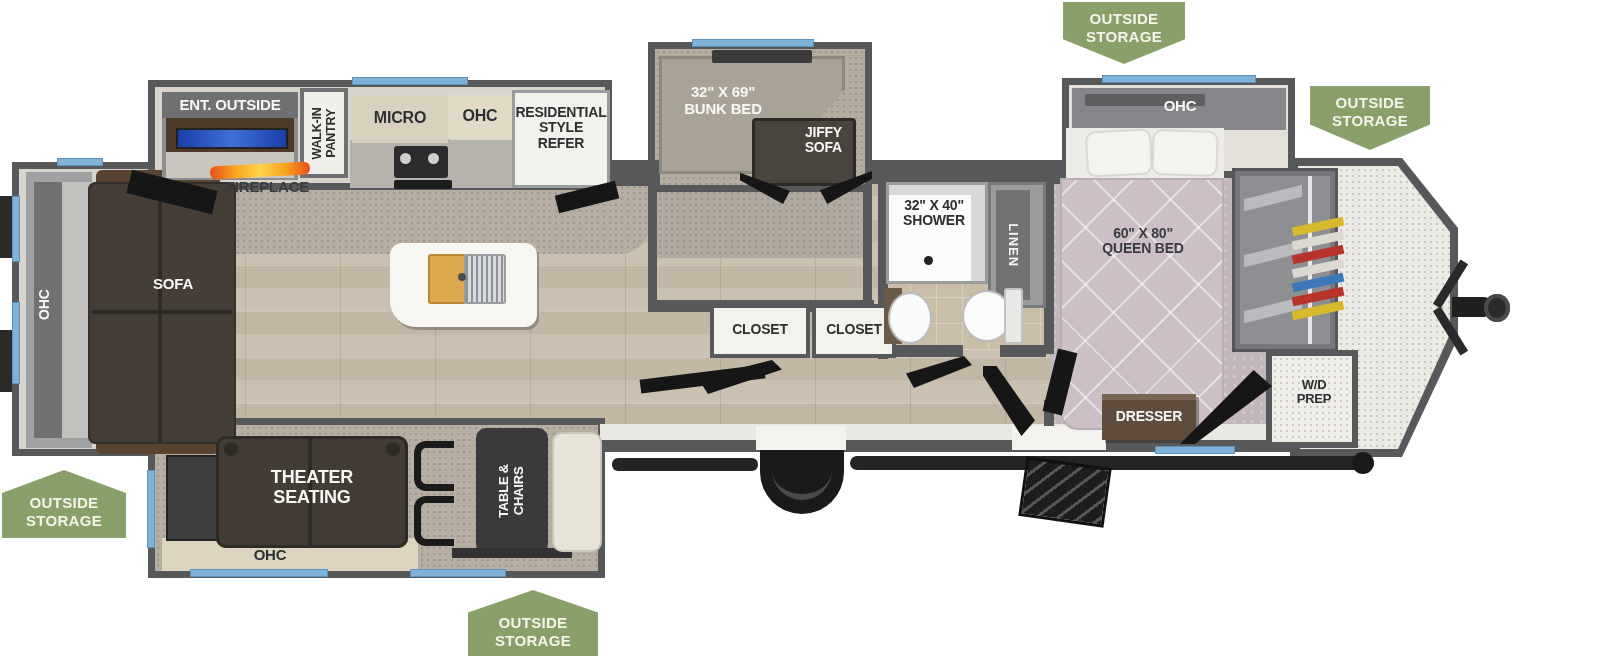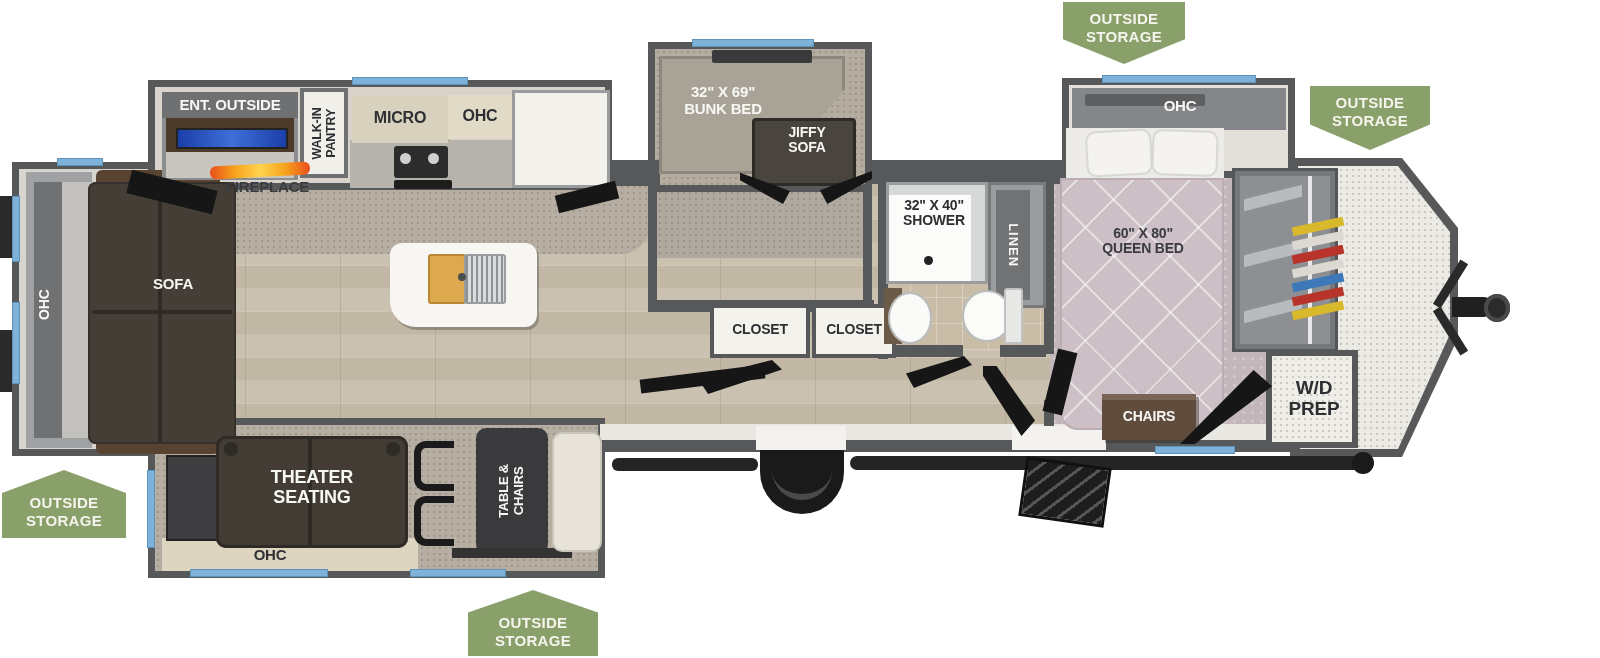--- a/index.html
+++ b/index.html
@@ -88,36 +88,39 @@
   <div class="lbl vflex" style="left:288px;top:96px;width:72px;height:74px;">
     <span style="transform:rotate(-90deg);font-size:12.5px;white-space:pre-line;line-height:1.15;">WALK-IN
 PANTRY</span>
   </div>
   <div class="furn" style="left:350px;top:140px;width:162px;height:48px;background:#b5b3ab;"></div>
   <div class="furn" style="left:352px;top:95px;width:96px;height:48px;background:#d8d1bd;border-right:2px solid #b9b19c;"></div>
   <div class="lbl" style="left:354px;top:109px;width:92px;font-size:16px;">MICRO</div>
   <div class="furn" style="left:448px;top:95px;width:64px;height:44px;background:#e0dac7;"></div>
   <div class="lbl" style="left:448px;top:107px;width:64px;font-size:16px;">OHC</div>
   <div class="furn" style="left:512px;top:90px;width:98px;height:98px;background:#f3f1ec;border:3px solid #9a9c9e;box-sizing:border-box;"></div>
+  <div class="lbl" style="left:514px;top:105px;width:94px;font-size:14px;">RESIDENTIAL
+STYLE
+REFER</div>
   <div class="furn" style="left:394px;top:146px;width:54px;height:32px;background:#2c2c2c;border-radius:3px;"></div>
   <div class="furn" style="left:400px;top:153px;width:11px;height:11px;background:#cfcfcf;border-radius:50%;"></div>
   <div class="furn" style="left:428px;top:153px;width:11px;height:11px;background:#cfcfcf;border-radius:50%;"></div>
   <div class="furn" style="left:394px;top:180px;width:58px;height:9px;background:#1d1d1d;border-radius:2px;"></div>
 
   <div class="furn" style="left:390px;top:243px;width:147px;height:84px;background:#f7f6f3;border-radius:12px 12px 12px 26px;box-shadow:2px 3px 0 rgba(60,60,60,.35);"></div>
   <div class="furn" style="left:428px;top:254px;width:34px;height:46px;background:#dca94e;border:2px solid #b98733;border-radius:3px;"></div>
   <div class="furn" style="left:464px;top:254px;width:38px;height:46px;background:repeating-linear-gradient(90deg,#8f9294 0 2px,#d9dbdc 2px 5px);border:2px solid #9a9da0;border-radius:3px;"></div>
   <div class="furn" style="left:458px;top:273px;width:8px;height:8px;background:#4c4e50;border-radius:50%;"></div>
 
   <div class="furn" style="left:659px;top:56px;width:186px;height:118px;background:#a9a297;clip-path:polygon(0 0,100% 0,100% 28%,60% 100%,0 100%);box-shadow:inset 0 0 0 3px #8d887e;"></div>
   <div class="furn" style="left:712px;top:50px;width:100px;height:13px;background:#3a3a3a;border-radius:2px;"></div>
   <div class="lbl lt-w" style="left:658px;top:84px;width:130px;font-size:15px;">32" X 69"
 BUNK BED</div>
   <div class="furn" style="left:752px;top:118px;width:104px;height:68px;background:#4a443e;border:3px solid #2e2a26;box-sizing:border-box;border-radius:4px;"></div>
-  <div class="lbl lt-w" style="left:772px;top:125px;width:70px;font-size:14px;">JIFFY
+  <div class="lbl lt-w" style="left:772px;top:125px;width:70px;font-size:14px;text-align:right;">JIFFY
 SOFA</div>
   <div class="abs carpet speck" style="left:657px;top:190px;width:206px;height:68px;background-color:#b0a99f;z-index:5;"></div>
 
   <div class="furn" style="left:710px;top:304px;width:100px;height:54px;background:#f4f2ed;border:4px solid #57585a;box-sizing:border-box;"></div>
   <div class="lbl" style="left:712px;top:322px;width:96px;font-size:14px;">CLOSET</div>
   <div class="furn" style="left:812px;top:304px;width:84px;height:54px;background:#f4f2ed;border:4px solid #57585a;box-sizing:border-box;"></div>
   <div class="lbl" style="left:814px;top:322px;width:80px;font-size:14px;">CLOSET</div>
 
   <div class="furn" style="left:886px;top:182px;width:102px;height:102px;background:#fbfbf9;border:3px solid #9a9c9e;box-sizing:border-box;box-shadow:inset -14px 10px 0 rgba(150,152,154,.35);"></div>
   <div class="lbl" style="left:888px;top:198px;width:92px;font-size:14px;">32" X 40"
@@ -136,37 +139,37 @@
   <div class="furn" style="left:1072px;top:88px;width:214px;height:42px;background:#84868a;"></div>
   <div class="furn" style="left:1085px;top:94px;width:120px;height:12px;background:#5d5f61;border-radius:2px;"></div>
   <div class="lbl lt-w" style="left:1140px;top:98px;width:80px;font-size:15px;">OHC</div>
   <div class="furn" style="left:1066px;top:128px;width:158px;height:52px;background:#ecebe7;"></div>
   <div class="furn" style="left:1086px;top:130px;width:62px;height:42px;background:#f4f3f0;border:2px solid #d8d7d2;border-radius:10px;transform:rotate(-3deg);"></div>
   <div class="furn" style="left:1152px;top:130px;width:62px;height:42px;background:#f4f3f0;border:2px solid #d8d7d2;border-radius:10px;transform:rotate(2deg);"></div>
   <div class="furn" style="left:1060px;top:178px;width:164px;height:252px;border-radius:0 0 18px 18px;background-color:#cdbfc6;background-image:repeating-linear-gradient(45deg,rgba(255,255,255,.5) 0 2px,transparent 2px 40px),repeating-linear-gradient(-45deg,rgba(255,255,255,.5) 0 2px,transparent 2px 40px);box-shadow:inset 0 0 0 2px #bcacb4;"></div>
   <div class="lbl" style="left:1084px;top:226px;width:118px;font-size:14px;color:#3a3b3f;">60" X 80"
 QUEEN BED</div>
   <div class="furn" style="left:1102px;top:394px;width:94px;height:46px;background:#5f4c3d;border-top:6px solid #7a6554;box-sizing:border-box;box-shadow:3px 3px 0 rgba(50,40,30,.4);"></div>
-  <div class="lbl lt-w" style="left:1104px;top:409px;width:90px;font-size:14px;">CHAIRS</div>
+  <div class="lbl lt-w" style="left:1104px;top:409px;width:90px;font-size:14px;">DRESSER</div>
 
   <div class="furn" style="left:1232px;top:168px;width:106px;height:184px;background:#75777a;border:3px solid #55565a;box-sizing:border-box;z-index:21;"></div>
   <div class="furn" style="left:1240px;top:176px;width:90px;height:168px;background:#8d8f92;z-index:21;"></div>
   <div class="furn" style="left:1244px;top:192px;width:58px;height:12px;background:#b9bbbe;transform:skewY(-14deg);z-index:22;"></div>
   <div class="furn" style="left:1244px;top:248px;width:58px;height:12px;background:#b9bbbe;transform:skewY(-14deg);z-index:22;"></div>
   <div class="furn" style="left:1244px;top:304px;width:58px;height:12px;background:#b9bbbe;transform:skewY(-14deg);z-index:22;"></div>
   <div class="furn" style="left:1308px;top:176px;width:4px;height:168px;background:#e8e8e8;z-index:23;"></div>
   <div class="furn" style="left:1292px;top:222px;width:52px;height:9px;background:#d9b92c;transform:rotate(-12deg);z-index:24;"></div>
   <div class="furn" style="left:1292px;top:236px;width:52px;height:9px;background:#dcd9d2;transform:rotate(-12deg);z-index:24;"></div>
   <div class="furn" style="left:1292px;top:250px;width:52px;height:9px;background:#b8342a;transform:rotate(-12deg);z-index:24;"></div>
   <div class="furn" style="left:1292px;top:264px;width:52px;height:9px;background:#dcd9d2;transform:rotate(-12deg);z-index:24;"></div>
   <div class="furn" style="left:1292px;top:278px;width:52px;height:9px;background:#3d79b8;transform:rotate(-12deg);z-index:24;"></div>
   <div class="furn" style="left:1292px;top:292px;width:52px;height:9px;background:#b8342a;transform:rotate(-12deg);z-index:24;"></div>
   <div class="furn" style="left:1292px;top:306px;width:52px;height:9px;background:#d9b92c;transform:rotate(-12deg);z-index:24;"></div>
   <div class="furn speck" style="left:1266px;top:350px;width:92px;height:98px;background-color:#efede8;border:6px solid #57585a;box-sizing:border-box;z-index:21;"></div>
-  <div class="lbl" style="left:1272px;top:378px;width:84px;font-size:19px;">W/D
+  <div class="lbl" style="left:1272px;top:378px;width:84px;font-size:13px;">W/D
 PREP</div>
   <div class="furn" style="left:1452px;top:297px;width:42px;height:20px;background:#202020;border-radius:0 12px 12px 0;z-index:15;"></div>
   <div class="furn" style="left:1446px;top:258px;width:9px;height:52px;background:#2a2a2a;transform:rotate(32deg);z-index:14;"></div>
   <div class="furn" style="left:1446px;top:305px;width:9px;height:52px;background:#2a2a2a;transform:rotate(-32deg);z-index:14;"></div>
   <div class="furn" style="left:1484px;top:294px;width:26px;height:28px;background:#2b2b2b;border-radius:50%;box-shadow:inset 0 0 0 4px #4a4a4a;z-index:15;"></div>
 
   <div class="furn" style="left:162px;top:538px;width:256px;height:33px;background:#ded5c0;"></div>
   <div class="lbl" style="left:238px;top:547px;width:64px;font-size:15px;">OHC</div>
   <div class="furn" style="left:166px;top:455px;width:52px;height:86px;background:#3e3e40;border:2px solid #222;box-sizing:border-box;"></div>
   <div class="furn" style="left:216px;top:436px;width:192px;height:112px;background:#433c35;border-radius:10px;box-shadow:inset 0 0 0 3px #2e2a25;"></div>

